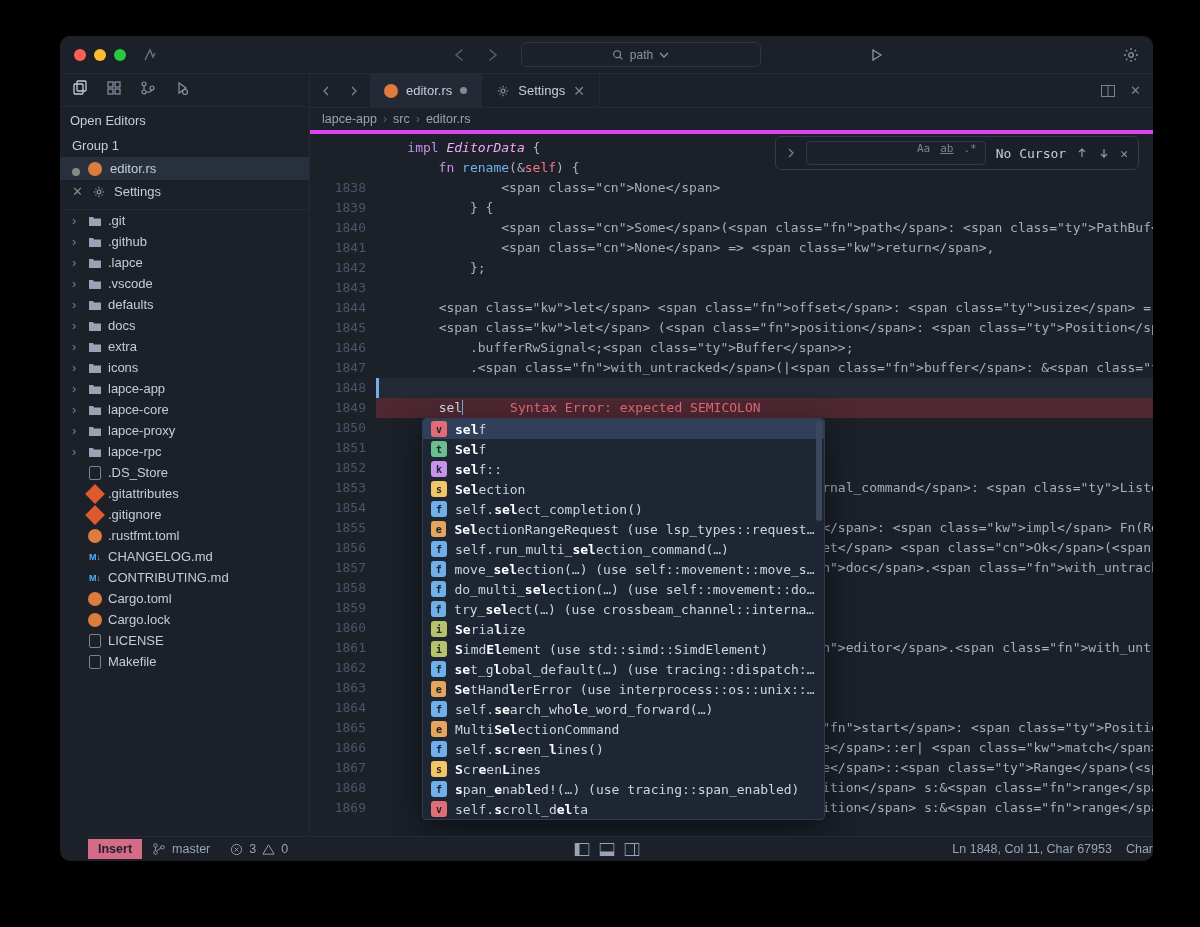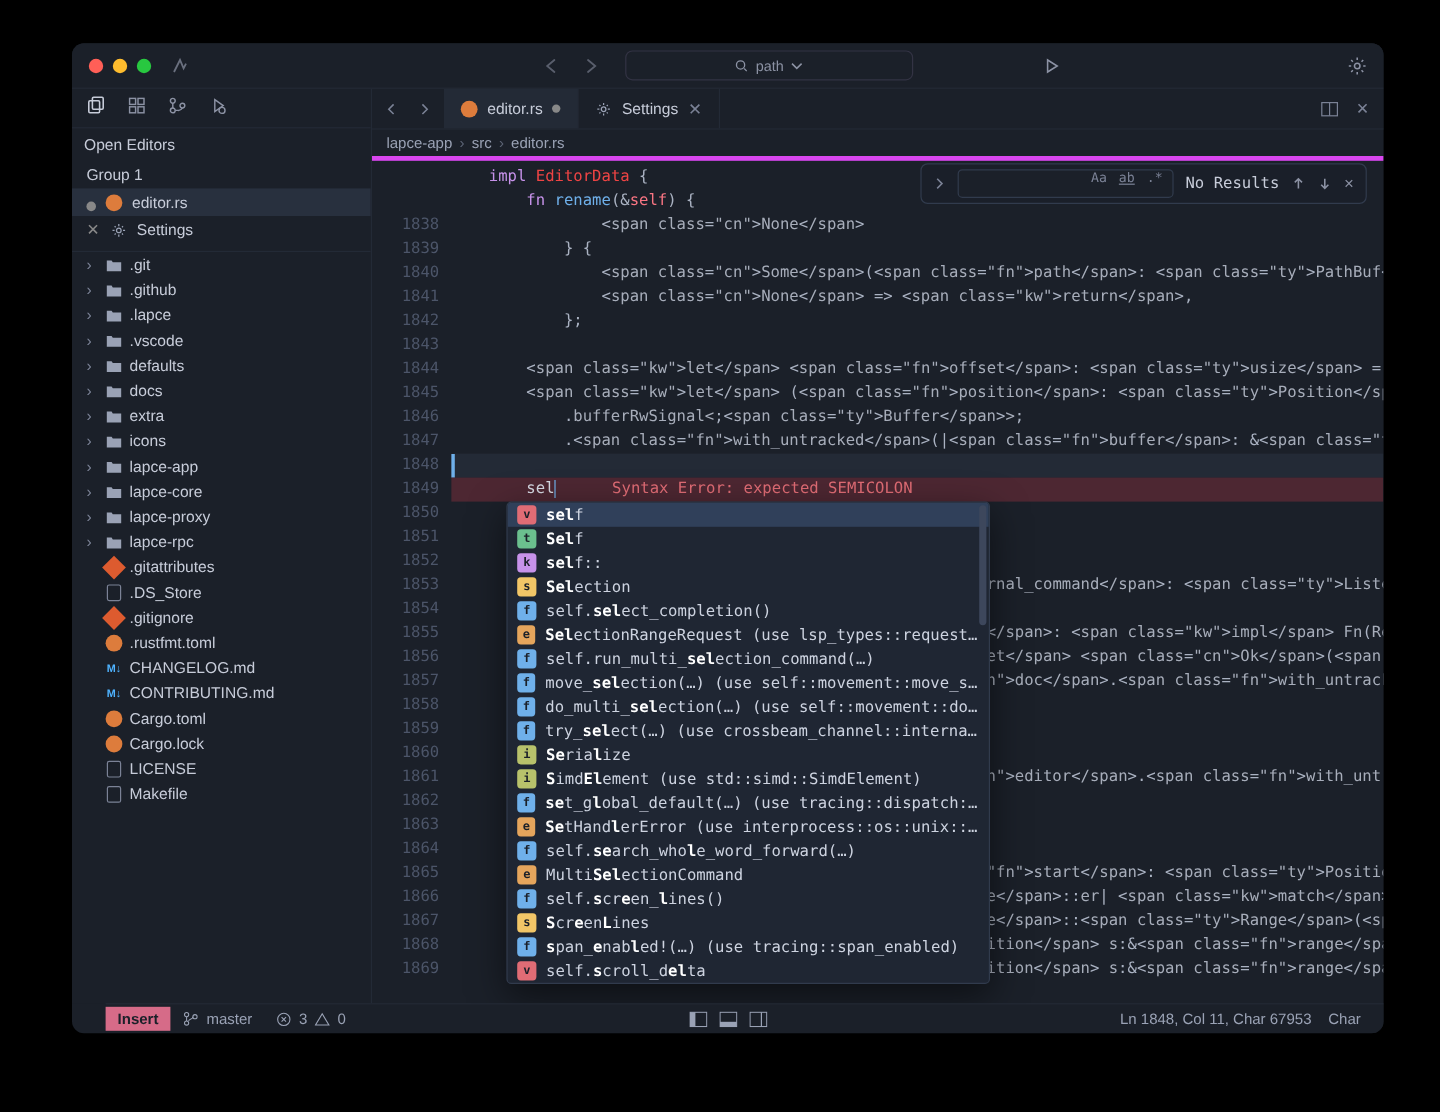--- a/index.html
+++ b/index.html
@@ -109,21 +109,21 @@
 .tab.active { background:#232a36; }
 .tab .close{ color:#7b8296; font-size:14px; }
 .tabbar-right { margin-left:auto; display:flex; align-items:center; gap:14px; padding-right:12px; color:#7b8296;}
 .breadcrumb { padding:4px 12px; font-size:12.5px; color:#9aa2b5; border-bottom:4px solid #d946ef; }
 .breadcrumb .sep { margin:0 6px; color:#5b6374;}
 .code-wrap { flex:1; position:relative; display:flex; font-family: ui-monospace, SFMono-Regular, Menlo, Monaco, monospace; font-size:13px; overflow:hidden;}
 .gutter { width:66px; text-align:right; color:#4c5569; padding:4px 10px 0 0; white-space:pre; line-height:20px;}
 .code { flex:1; white-space:pre; padding-top:4px; line-height:20px; overflow:hidden; }
 .code .line { height:20px; }
 .kw { color:#c792ea; }
-.ty { color:#ef4444; }
+.ty { color:#f0abfc;font-style:italic; }
 .fn { color:#6fb0ea; }
 .id { color:#d6dae4; }
 .pn { color:#aab2c2; }
 .cn { color:#f97583; }
 .err-line { background:rgba(165,52,66,0.36); }
 .err-text { color:#e06c75; }
 .hl-line { background:#232a36; }
 .cursor-line { box-shadow: inset 3px 0 0 #6fb0ea; }
 .typing { border-right:1.5px solid #6fb0ea; }
 .suggest {
@@ -154,21 +154,21 @@
 }
 .find-panel .chev{color:#7b8296;}
 .find-input{ width:180px; height:24px; background:#1b2029; border:1px solid #313b4d; border-radius:4px; display:flex; align-items:flex-start; justify-content:flex-end; gap:10px; padding:0 8px; color:#7b8296; font-size:11px;}
 .statusbar{
   height:25px; background:#1b2029; border-top:1px solid #232a36;
   display:flex; align-items:center; font-size:12.5px; color:#9aa2b5;margin-left:28px;
 }
 .statusbar .mode{ background:#d66b88; color:#1b2029; padding:3px 10px; font-weight:600;}
 .statusbar .seg{ display:flex; align-items:center; gap:6px; padding:0 10px;}
 .statusbar .center{ position:absolute; left:50%; transform:translateX(-50%); display:flex; gap:10px;}
-.statusbar .right{ margin-left:auto; display:flex; gap:14px; padding-right:19px;}
+.statusbar .right{ margin-left:auto; display:flex; gap:14px; padding-right:0;}
 svg{display:block;}
 .mono { font-family: ui-monospace, SFMono-Regular, Menlo, monospace; }
 </style>
 </head>
 <body>
 
 <div class="window">
 
   <div class="titlebar">
     <div class="traffic-lights">
@@ -379,30 +379,30 @@
                   <path d="M1 2h4l1 1.5h7V11H1z" fill="#9aa2b5"></path>
                 </svg>
               </span>
     <span>lapce-rpc</span>
             </div>
           </div>
         <div id="tree-files">
             <div class="tree-row">
               <span class="chev"></span>
               <span class="file-ic">
+                <span class="ic-file"></span>
+              </span>
+              <span>.DS_Store</span>
+            </div>
+            <div class="tree-row">
+              <span class="chev"></span>
+              <span class="file-ic">
                 <span class="ic-git"></span>
               </span>
               <span>.gitattributes</span>
-            </div>
-            <div class="tree-row">
-              <span class="chev"></span>
-              <span class="file-ic">
-                <span class="ic-file"></span>
-              </span>
-              <span>.DS_Store</span>
             </div>
             <div class="tree-row">
               <span class="chev"></span>
               <span class="file-ic">
                 <span class="ic-git"></span>
               </span>
               <span>.gitignore</span>
             </div>
             <div class="tree-row">
               <span class="chev"></span>
@@ -539,21 +539,21 @@
           <span class="chev">
               <svg width="10" height="10" viewBox="0 0 10 10">
                 <path d="M3 1l4 4-4 4" stroke="#7b8296" stroke-width="1.3" fill="none"></path>
               </svg>
             </span>
           <div class="find-input">
             <span>Aa</span>
             <span style="text-decoration:underline">ab</span>
             <span>.*</span>
           </div>
-          <span style="color:#c7ccd9">No Results</span>
+          <span style="color:#c7ccd9">No Cursor</span>
           <span>
               <svg width="12" height="12" viewBox="0 0 12 12">
                 <path d="M6 10V2M3 5l3-3 3 3" stroke="#8c92a4" fill="none" stroke-width="1.3"></path>
               </svg>
             </span>
           <span>
               <svg width="12" height="12" viewBox="0 0 12 12">
                 <path d="M6 2v8M3 7l3 3 3-3" stroke="#8c92a4" fill="none" stroke-width="1.3"></path>
               </svg>
             </span>

